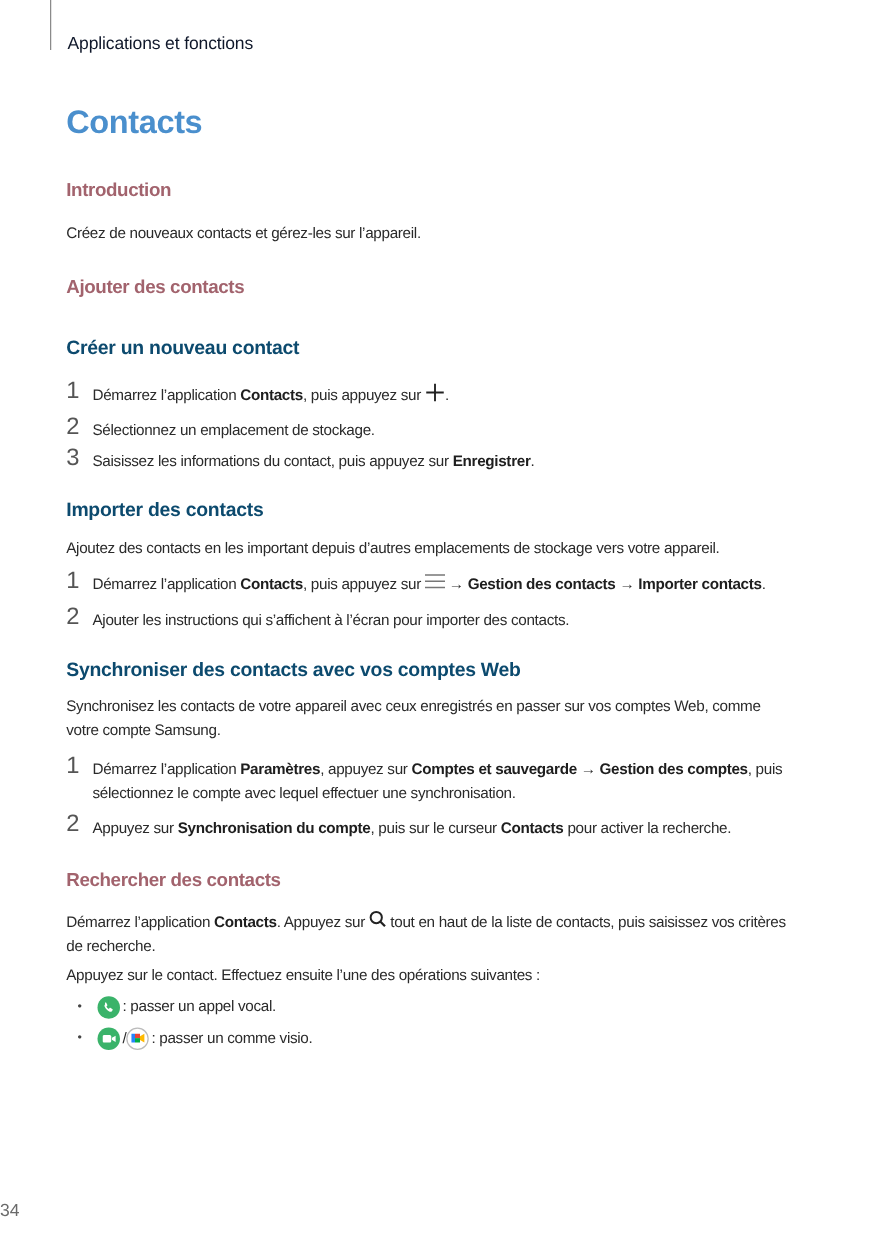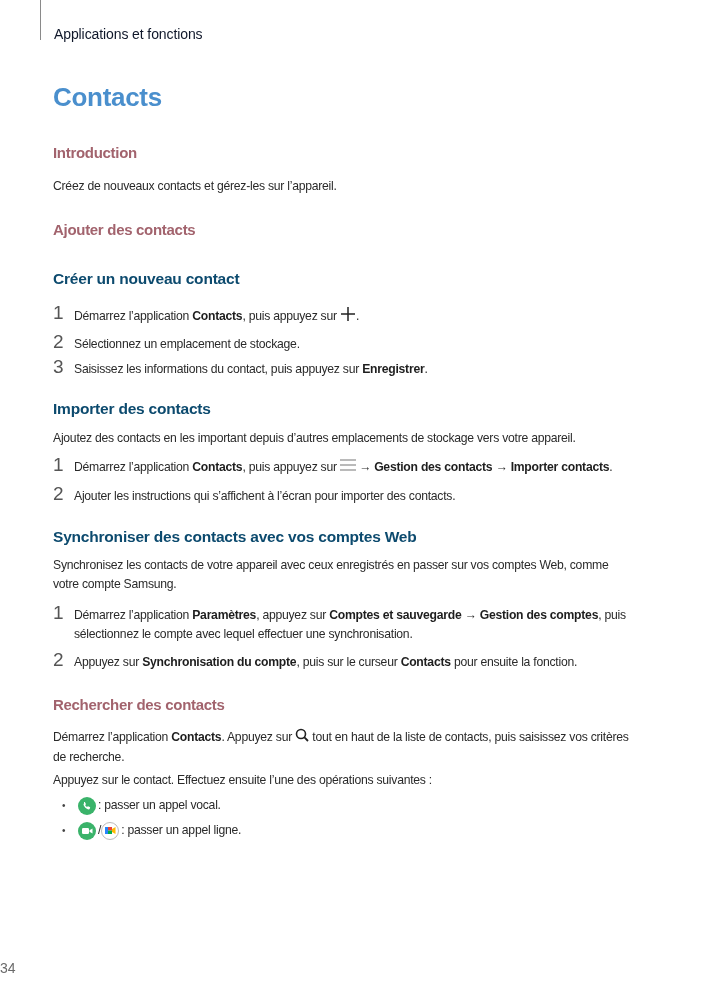--- a/index.html
+++ b/index.html
@@ -126,21 +126,21 @@
 <div class="step" style="top:606px">
   <span class="num">1</span>
   <span class="txt">
     <span>Démarrez l’application </span><b>Paramètres</b><span>, appuyez sur </span><b>Comptes et sauvegarde</b><span> → </span><b>Gestion des comptes</b><span>, puis sélectionnez le compte avec lequel effectuer une synchronisation.</span>
   </span>
 </div>
 
 <div class="step" style="top:653px">
   <span class="num">2</span>
   <span class="txt">
-    <span>Appuyez sur </span><b>Synchronisation du compte</b><span>, puis sur le curseur </span><b>Contacts</b><span> pour ensuite la fonction.</span>
+    <span>Appuyez sur </span><b>Synchronisation du compte</b><span>, puis sur le curseur </span><b>Contacts</b><span> pour activer la recherche.</span>
   </span>
 </div>
 
 <h2 class="h2" style="top:696px">Rechercher des contacts</h2>
 
 <p class="para" style="top:728px; width:580px">
   <span>Démarrez l’application </span><b>Contacts</b><span>. Appuyez sur </span>
   <span class="ico-inline">
     <svg width="14" height="14" viewBox="0 0 14 14">
         <circle cx="6" cy="6" r="4.5" fill="none" stroke="#222" stroke-width="1.6"></circle>
@@ -171,16 +171,16 @@
   </span>
   <span> / </span>
   <span class="round-ico meet">
     <svg width="11" height="9" viewBox="0 0 11 9">
         <rect x="0" y="1" width="3" height="7" fill="#2684fc"></rect>
         <rect x="3" y="1" width="4" height="3.5" fill="#ea4335"></rect>
         <rect x="3" y="4.5" width="4" height="3.5" fill="#00ac47"></rect>
         <path d="M7 3L10.5 1v7L7 6z" fill="#ffba00"></path>
       </svg>
   </span>
-  <span> : passer un appel ligne.</span>
+  <span> : passer un comme visio.</span>
 </div>
 
 <div class="page-number">34</div>
 
 </body></html>

